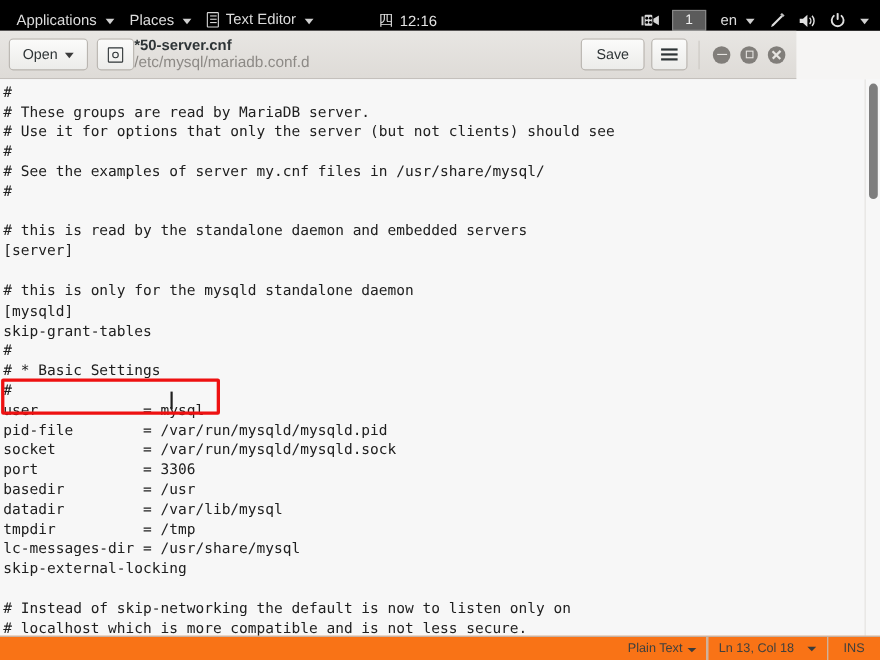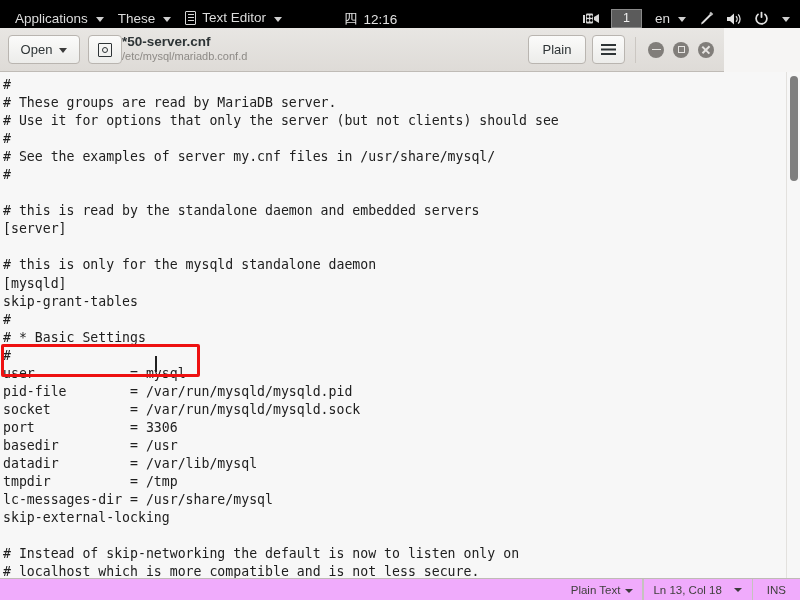--- a/index.html
+++ b/index.html
@@ -174,21 +174,21 @@
     overflow: hidden;
     padding-bottom: 1px;
   }
   #window-title {
     font-size: 13.5px;
     font-weight: bold;
     color: #2e3436;
     white-space: nowrap;
   }
   #window-subtitle {
-    font-size: 11px;
+    font-size: 14px;
     color: #8d8a86;
     white-space: nowrap;
     margin-top: 1px;
   }
 
   #window-controls {
     display: flex;
     align-items: center;
     gap: 9px;
     margin-left: 10px;
@@ -281,21 +281,21 @@
     background: #7e7e7e;
     border-radius: 4px;
   }
 
   
   #statusbar {
     position: absolute;
     left: 0; top: 578px;
     width: 800px; height: 22px;
     box-sizing: border-box;
-    background: #f0abfc;
+    background: #f97316;
     border-top: 1px solid #bfbbb6;
     display: flex;
     align-items: center;
     justify-content: flex-end;
     font-size: 11.5px;
     color: #40403e;
     padding-right: 6px;
   }
   .sb-item {
     display: inline-flex;
@@ -326,21 +326,21 @@
 <body>
 
 <div id="top-panel">
 
   <div class="panel-item">
     <span>Applications</span>
     <span class="caret"></span>
   </div>
 
   <div class="panel-item">
-    <span>These</span>
+    <span>Places</span>
     <span class="caret"></span>
   </div>
 
   <div class="panel-item">
     <span class="notepad-glyph"></span>
     <span>Text Editor</span>
     <span class="caret"></span>
   </div>
 
   <div id="panel-clock">
@@ -405,21 +405,21 @@
   <div class="hb-btn" id="save-as-button">
     <span class="saveas-glyph"></span>
   </div>
 
   <div id="title-block">
     <div id="window-title">*50-server.cnf</div>
     <div id="window-subtitle">/etc/mysql/mariadb.conf.d</div>
   </div>
 
   <div class="hb-btn" id="save-button">
-    <span>Plain</span>
+    <span>Save</span>
   </div>
 
   <div class="hb-btn" id="menu-button">
     <span class="hamburger"></span>
   </div>
 
   <div id="window-controls">
     <span class="wc wc-min">
         <i></i>
       </span>

